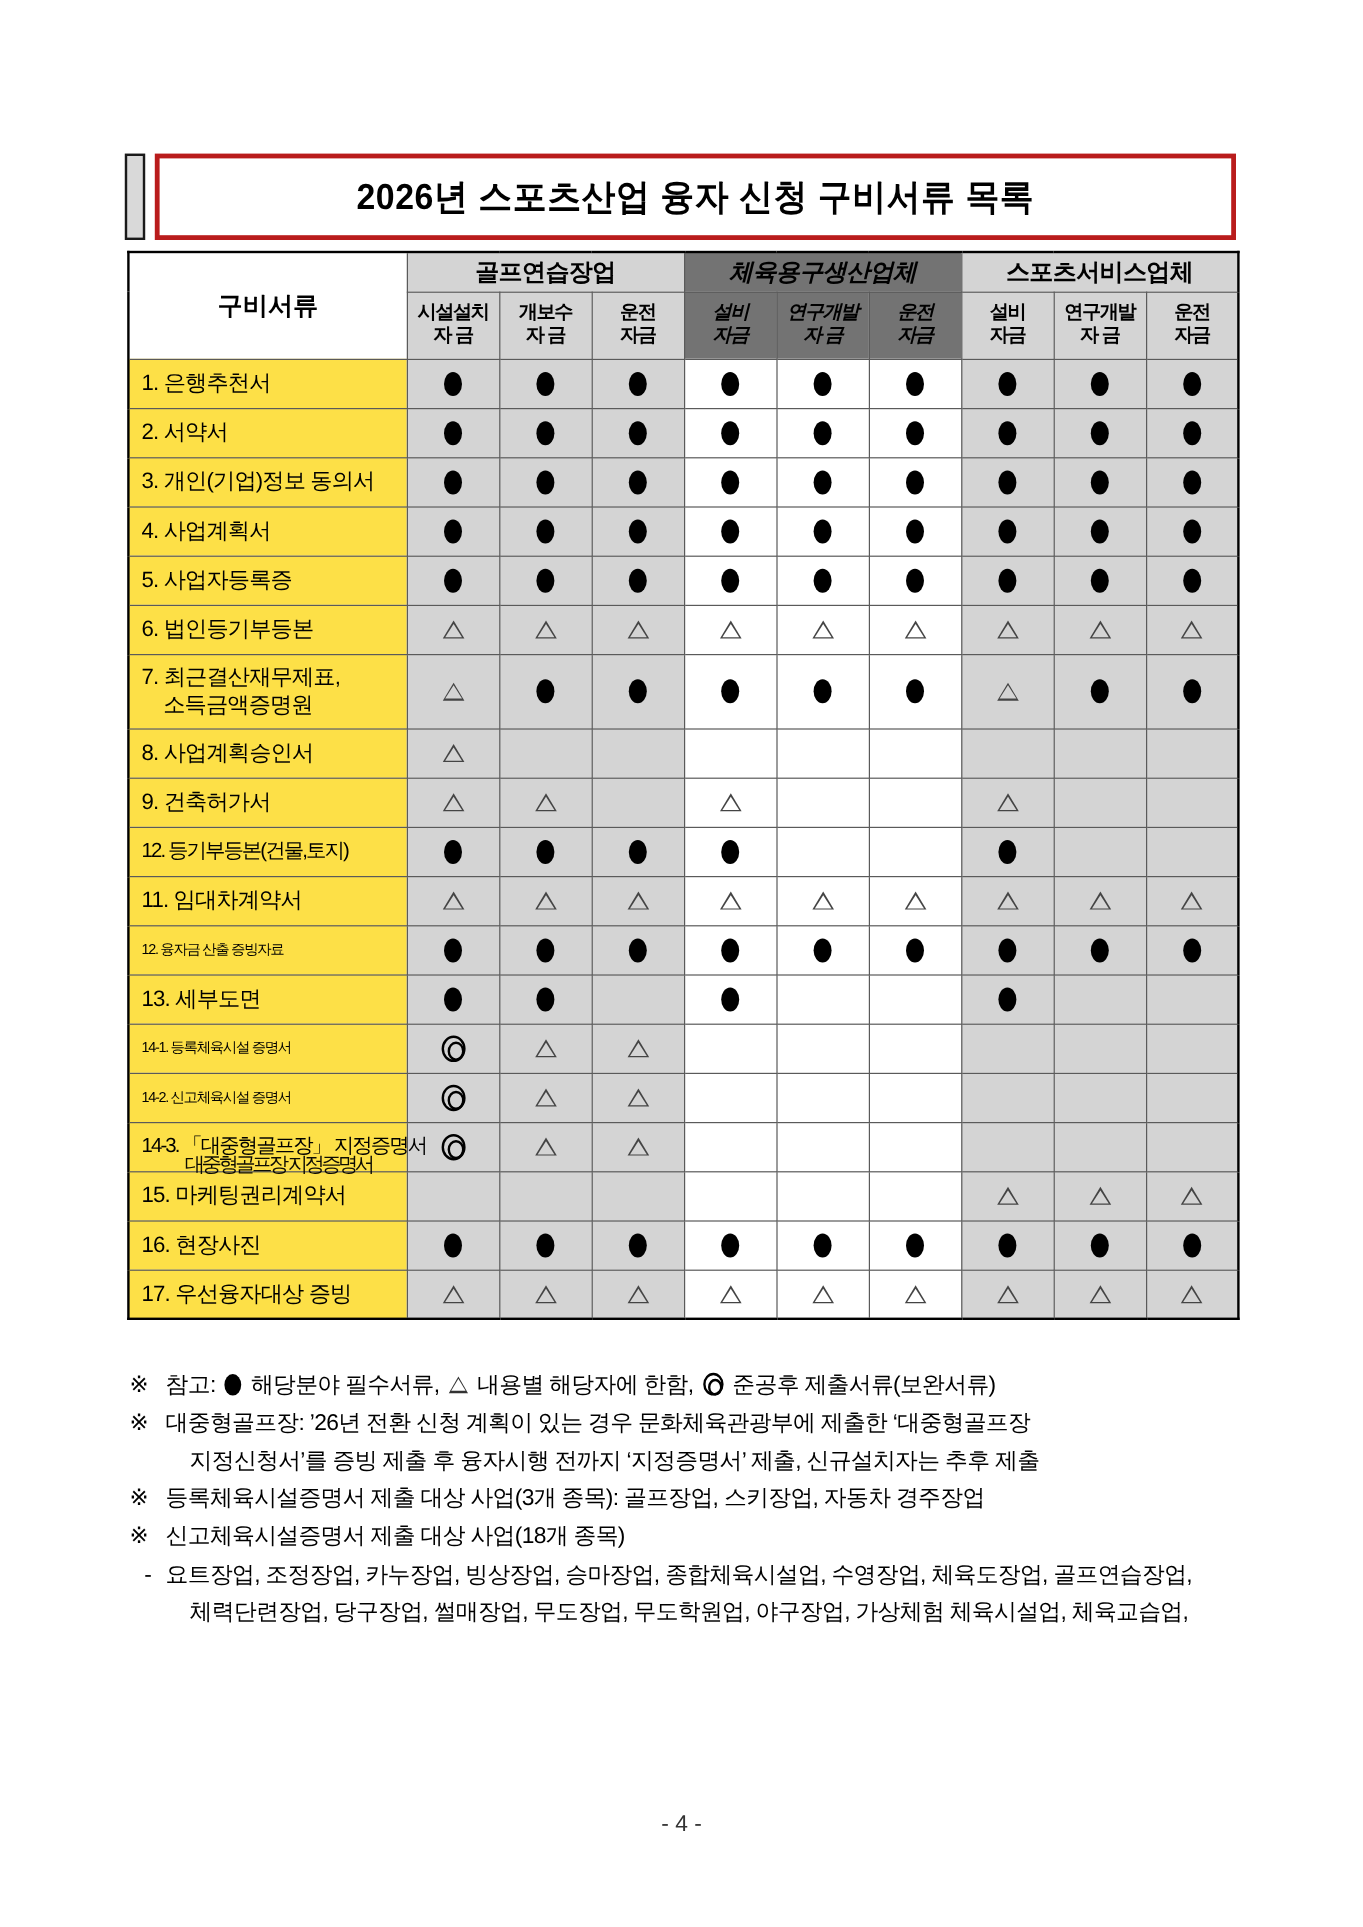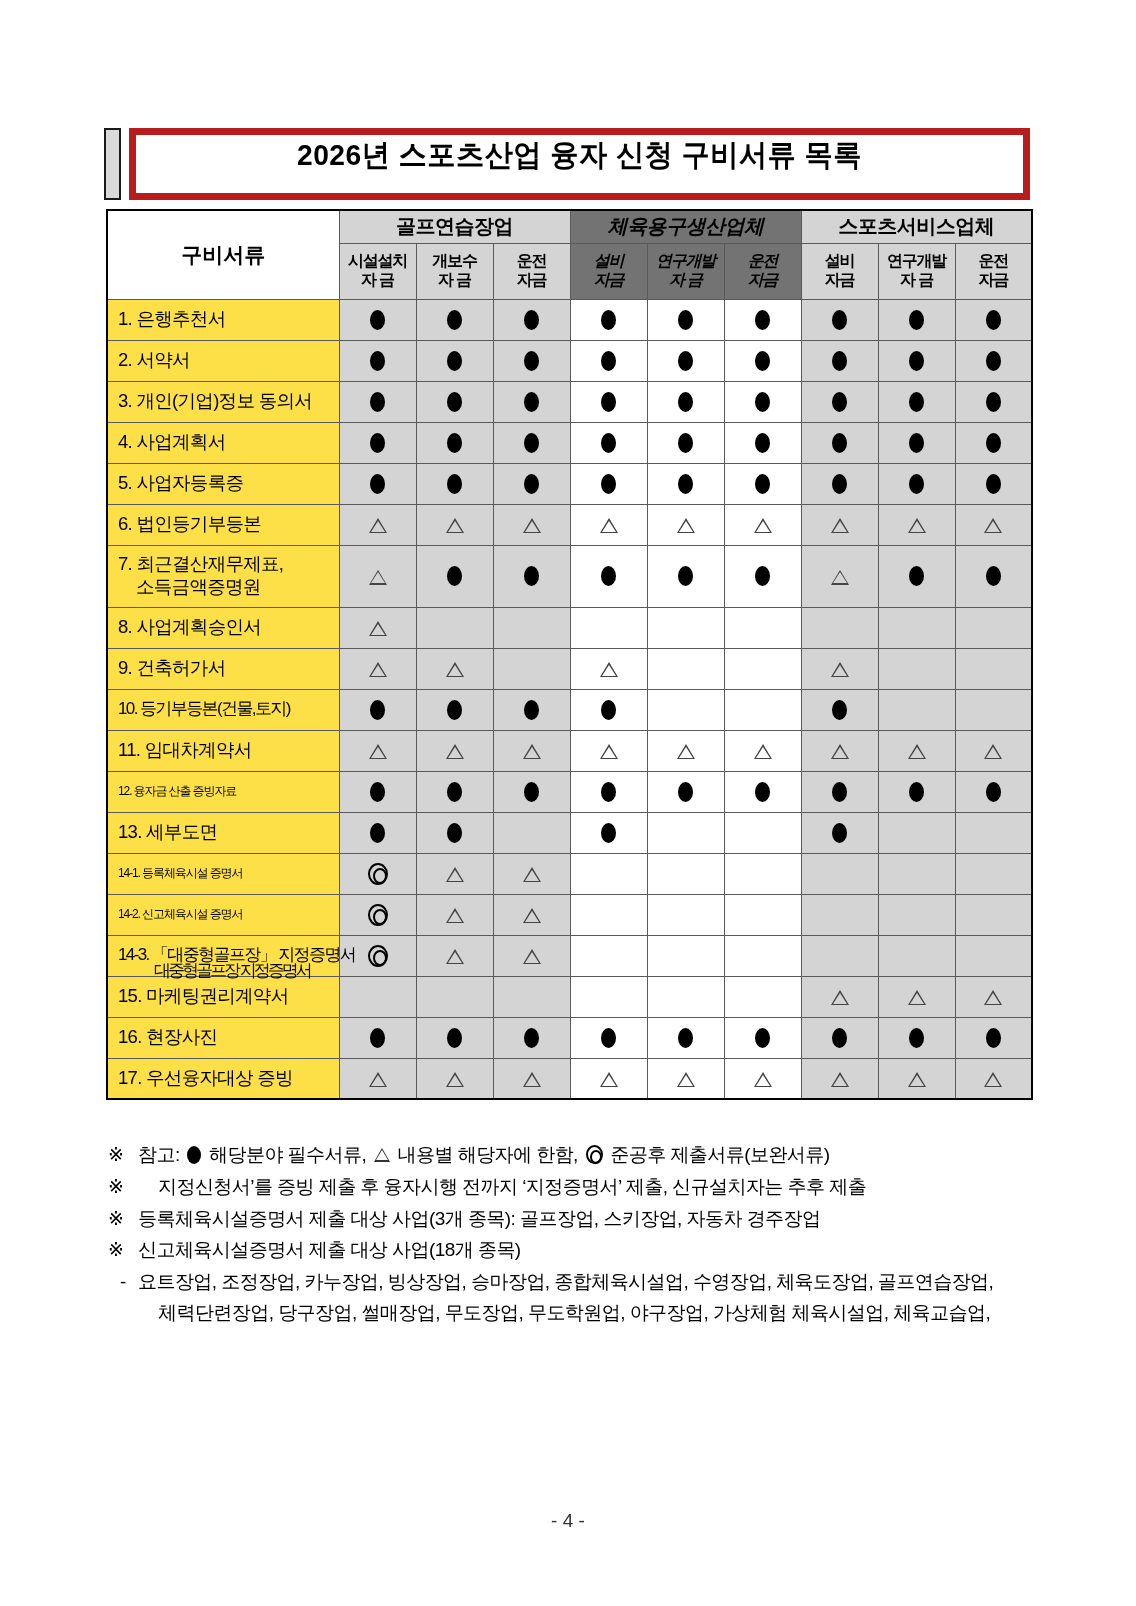--- a/index.html
+++ b/index.html
@@ -37,23 +37,24 @@
   .title-bar {
     width: 17px;
     height: 72px;
     background: #d9d9d9;
     border: 2px solid #1a1a1a;
     margin-right: 8px;
     flex: none;
   }
   .title-box {
     flex: 1 1 auto;
-    border: 7px solid #b91c1c;
+    border: 4px solid #b91c1c;
     background: #ffffff;
     display: flex;
+    align-items: center;
     justify-content: center;
     box-shadow: inset 0 0 0 1px #ffffff, inset 0 0 0 2px #ffffff;
   }
   .title-text {
     font-size: 30px;
     font-weight: bold;
     letter-spacing: 0.5px;
     white-space: nowrap;
     transform: scaleX(0.94);
   }
@@ -452,21 +453,21 @@
           <td class="cell g"><span class="mk-tri"></span></td>
           <td class="cell g"></td>
           <td class="cell w"><span class="mk-tri"></span></td>
           <td class="cell w"></td>
           <td class="cell w"></td>
           <td class="cell g"><span class="mk-tri"></span></td>
           <td class="cell g"></td>
           <td class="cell g outer-right"></td>
         </tr>
         <tr>
-          <td class="doc-label outer-left squish"><span>10. 등기부등본(건물,토지)</span></td>
+          <td class="doc-label outer-left squish"><span>12. 등기부등본(건물,토지)</span></td>
           <td class="cell g"><span class="mk-filled"></span></td>
           <td class="cell g"><span class="mk-filled"></span></td>
           <td class="cell g"><span class="mk-filled"></span></td>
           <td class="cell w"><span class="mk-filled"></span></td>
           <td class="cell w"></td>
           <td class="cell w"></td>
           <td class="cell g"><span class="mk-filled"></span></td>
           <td class="cell g"></td>
           <td class="cell g outer-right"></td>
         </tr>
@@ -581,21 +582,21 @@
       </tbody>
   </table>
 
   <div class="notes" id="notes-area">
       <div class="note-row">
         <div class="note-mark">※</div>
         <div class="note-body"><span>참고: </span><span class="note-inline-dot"></span><span> 해당분야 필수서류, </span><span class="note-inline-tri"></span><span> 내용별 해당자에 한함, </span><span class="note-inline-dbl"></span><span> 준공후 제출서류(보완서류)</span></div>
       </div>
       <div class="note-row">
         <div class="note-mark">※</div>
-        <div class="note-body"><span class="cont">지정신청서’를 증빙 제출 후 융자시행 전까지 ‘지정증명서’ 제출, 신규설치자는 추후 제출</span></div>
+        <div class="note-body"><span>대중형골프장: ’26년 전환 신청 계획이 있는 경우 문화체육관광부에 제출한 ‘대중형골프장</span><span class="cont">지정신청서’를 증빙 제출 후 융자시행 전까지 ‘지정증명서’ 제출, 신규설치자는 추후 제출</span></div>
       </div>
       <div class="note-row">
         <div class="note-mark">※</div>
         <div class="note-body"><span>등록체육시설증명서 제출 대상 사업(3개 종목): 골프장업, 스키장업, 자동차 경주장업</span></div>
       </div>
       <div class="note-row">
         <div class="note-mark">※</div>
         <div class="note-body"><span>신고체육시설증명서 제출 대상 사업(18개 종목)</span></div>
       </div>
       <div class="note-row">

